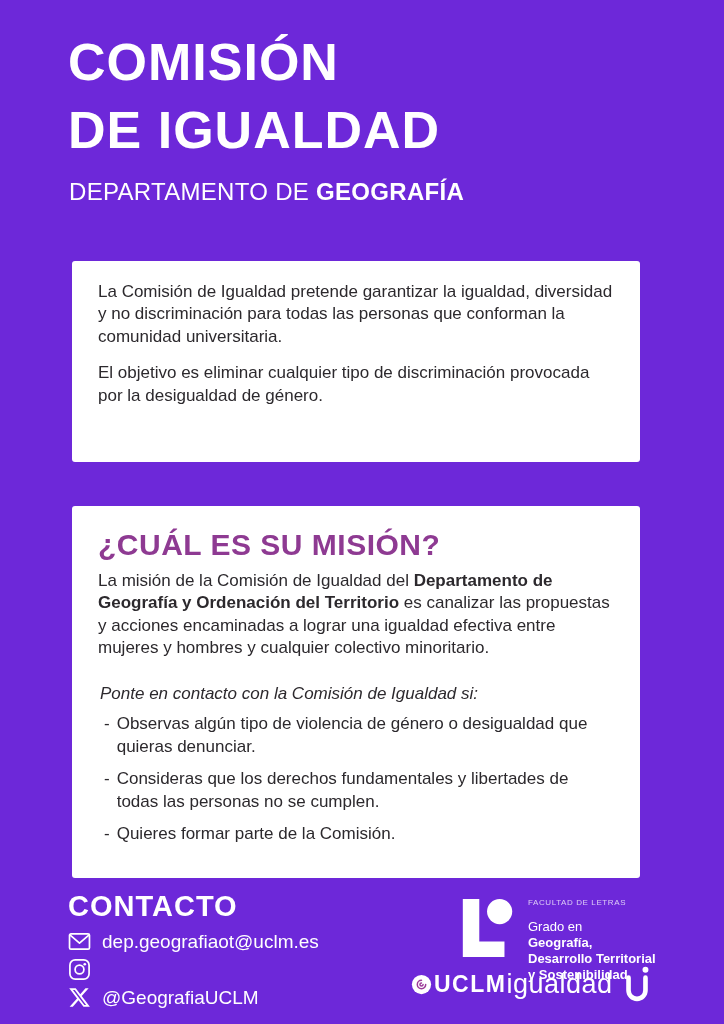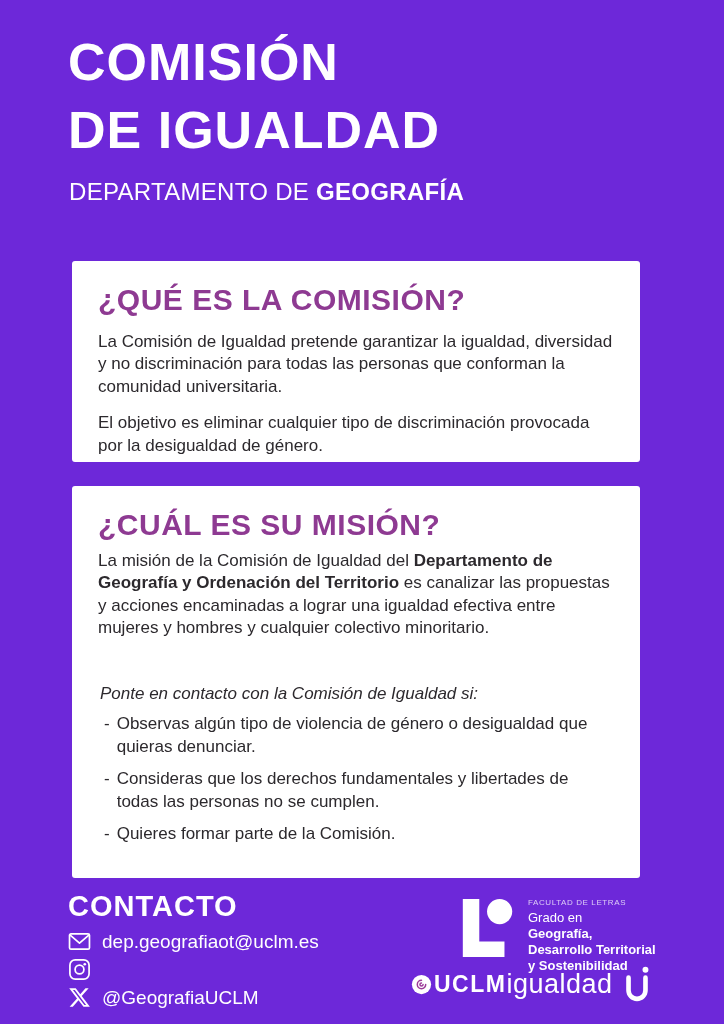--- a/index.html
+++ b/index.html
@@ -29,21 +29,21 @@
   .subtitle .light { font-weight:400; }
   .subtitle .bold  { font-weight:bold; }
 
   
   .card {
     position:absolute; left:72px; width:568px;
     background:#ffffff; border-radius:3px;
     padding:20px 26px;
   }
   .card-1 { top:261px; height:201px; }
-  .card-2 { top:486px; height:202px; }
+  .card-2 { top:506px; height:202px; }
   .card-3 { top:663px; height:215px; }
   .card h2 {
     color:#8e3a92; font-size:30px; font-weight:bold;
     letter-spacing:0.5px; margin:2px 0 14px 0;
   }
   .card-2 h2 { margin-bottom:8px; }
   .card p, .card li {
     color:#2c292d; font-size:17px; line-height:1.32;
   }
   .card p { margin-bottom:14px; }
@@ -68,21 +68,21 @@
   }
   .contact-row svg { display:block; }
 
   .degree-logo {
     position:absolute; left:457px; top:897px;
     display:flex; gap:9px; align-items:flex-start;
   }
   .lo-mark { width:62px; height:62px; }
   .degree-text { color:#ffffff; padding-top:1px; }
   .degree-text .tiny {
-    font-size:8px; letter-spacing:0.6px; opacity:0.75; margin-bottom:3px;
+    font-size:8px; letter-spacing:0.6px; opacity:0.75; margin-bottom:12px;
   }
   .degree-text .line  { font-size:13px; line-height:16px; font-weight:400; }
   .degree-text .lineb { font-size:13px; line-height:16px; font-weight:bold; }
 
   .uclm-line {
     position:absolute; left:411px; top:966px;
     display:flex; align-items:center;
   }
   .uclm-circle { width:21px; height:21px; margin-right:2px; }
   .uclm-word {
@@ -100,21 +100,20 @@
 
   <div class="main-title">
     <div>COMISIÓN</div>
     <div>DE IGUALDAD</div>
   </div>
   <div class="subtitle">
     <div><span class="light">DEPARTAMENTO DE </span><span class="bold">GEOGRAFÍA</span></div>
   </div>
 
   <section class="card card-1">
-    <h2>¿QUÉ ES LA COMISIÓN?</h2>
     <p>La Comisión de Igualdad pretende garantizar la igualdad, diversidad y no discriminación para todas las personas que conforman la comunidad universitaria.</p>
     <p>El objetivo es eliminar cualquier tipo de discriminación provocada por la desigualdad de género.</p>
   </section>
 
   <section class="card card-2">
     <h2>¿CUÁL ES SU MISIÓN?</h2>
     <p><span>La misión de la Comisión de Igualdad del </span><strong>Departamento de Geografía y Ordenación del Territorio</strong><span> es canalizar las propuestas y acciones encaminadas a lograr una igualdad efectiva entre mujeres y hombres y cualquier colectivo minoritario.</span></p>
   </section>
 
   <section class="card card-3">

